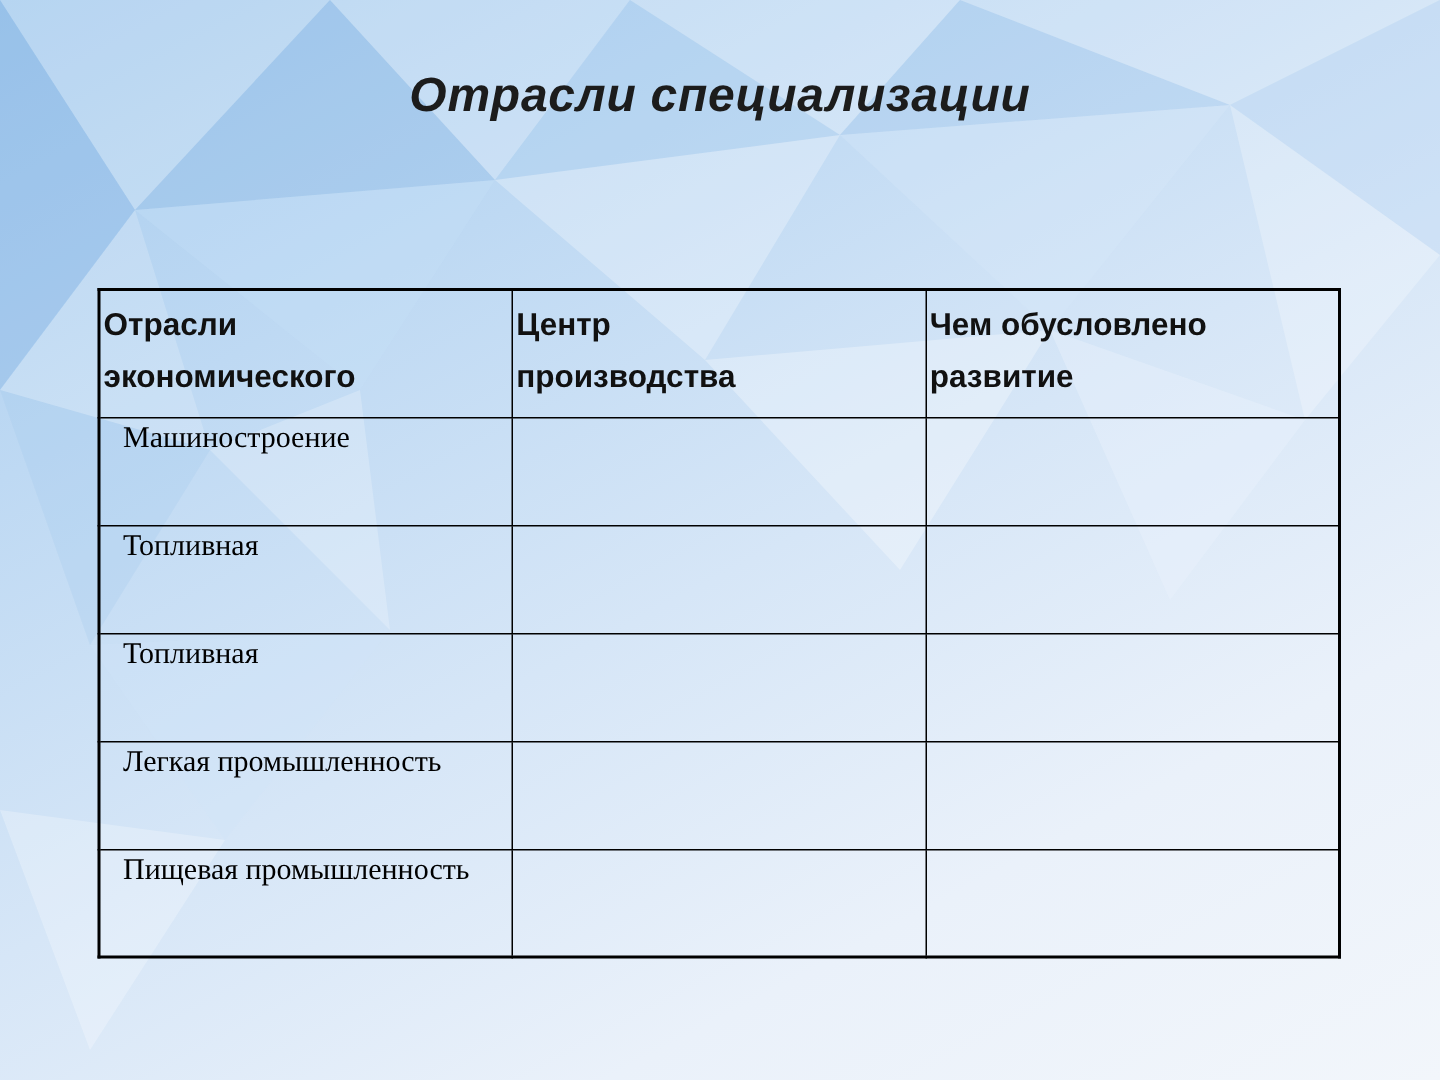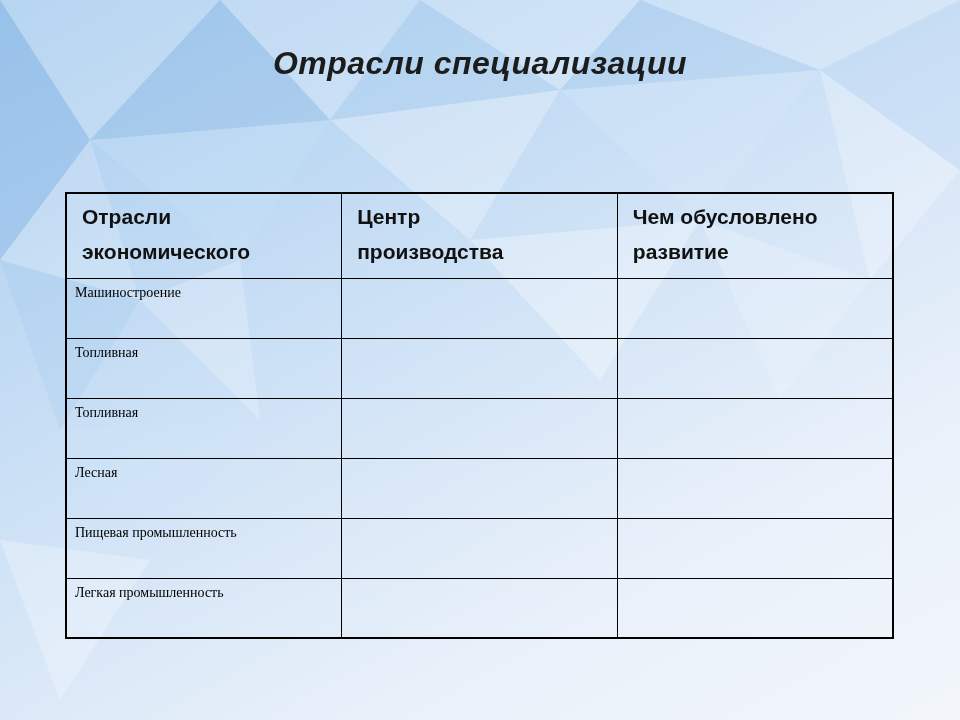--- a/index.html
+++ b/index.html
@@ -53,32 +53,32 @@
   }
   .spec-table th {
     height: 85px;
     font-family: "Liberation Sans", sans-serif;
     font-size: 21px;
     line-height: 35px;
     font-weight: bold;
     color: #111;
     text-align: left;
     vertical-align: top;
-    padding: 5px 10px 0 15px;
+    padding: 5px 10px 0 2px;
     box-sizing: border-box;
   }
   .spec-table td {
     height: 45px;
     font-family: "Liberation Serif", serif;
-    font-size: 14px;
+    font-size: 20px;
     line-height: 21px;
     color: #000;
     text-align: left;
     vertical-align: top;
-    padding: 3px 8px;
+    padding: 3px 15px;
     box-sizing: border-box;
   }
   .spec-table { border: 2px solid #000; }
 </style>
 </head>
 <body>
 
 <div class="slide">
 
   <svg class="bg-texture" viewBox="0 0 960 720" preserveAspectRatio="none" aria-hidden="true">
@@ -140,30 +140,25 @@
         <td>Топливная</td>
         <td></td>
         <td></td>
       </tr>
       <tr>
         <td>Топливная</td>
         <td></td>
         <td></td>
       </tr>
       <tr>
-        <td>Лесная</td>
+        <td>Легкая промышленность</td>
         <td></td>
         <td></td>
       </tr>
       <tr>
         <td>Пищевая промышленность</td>
-        <td></td>
-        <td></td>
-      </tr>
-      <tr>
-        <td>Легкая промышленность</td>
         <td></td>
         <td></td>
       </tr>
     </tbody>
   </table>
 
 </div>
 
 </body></html>

